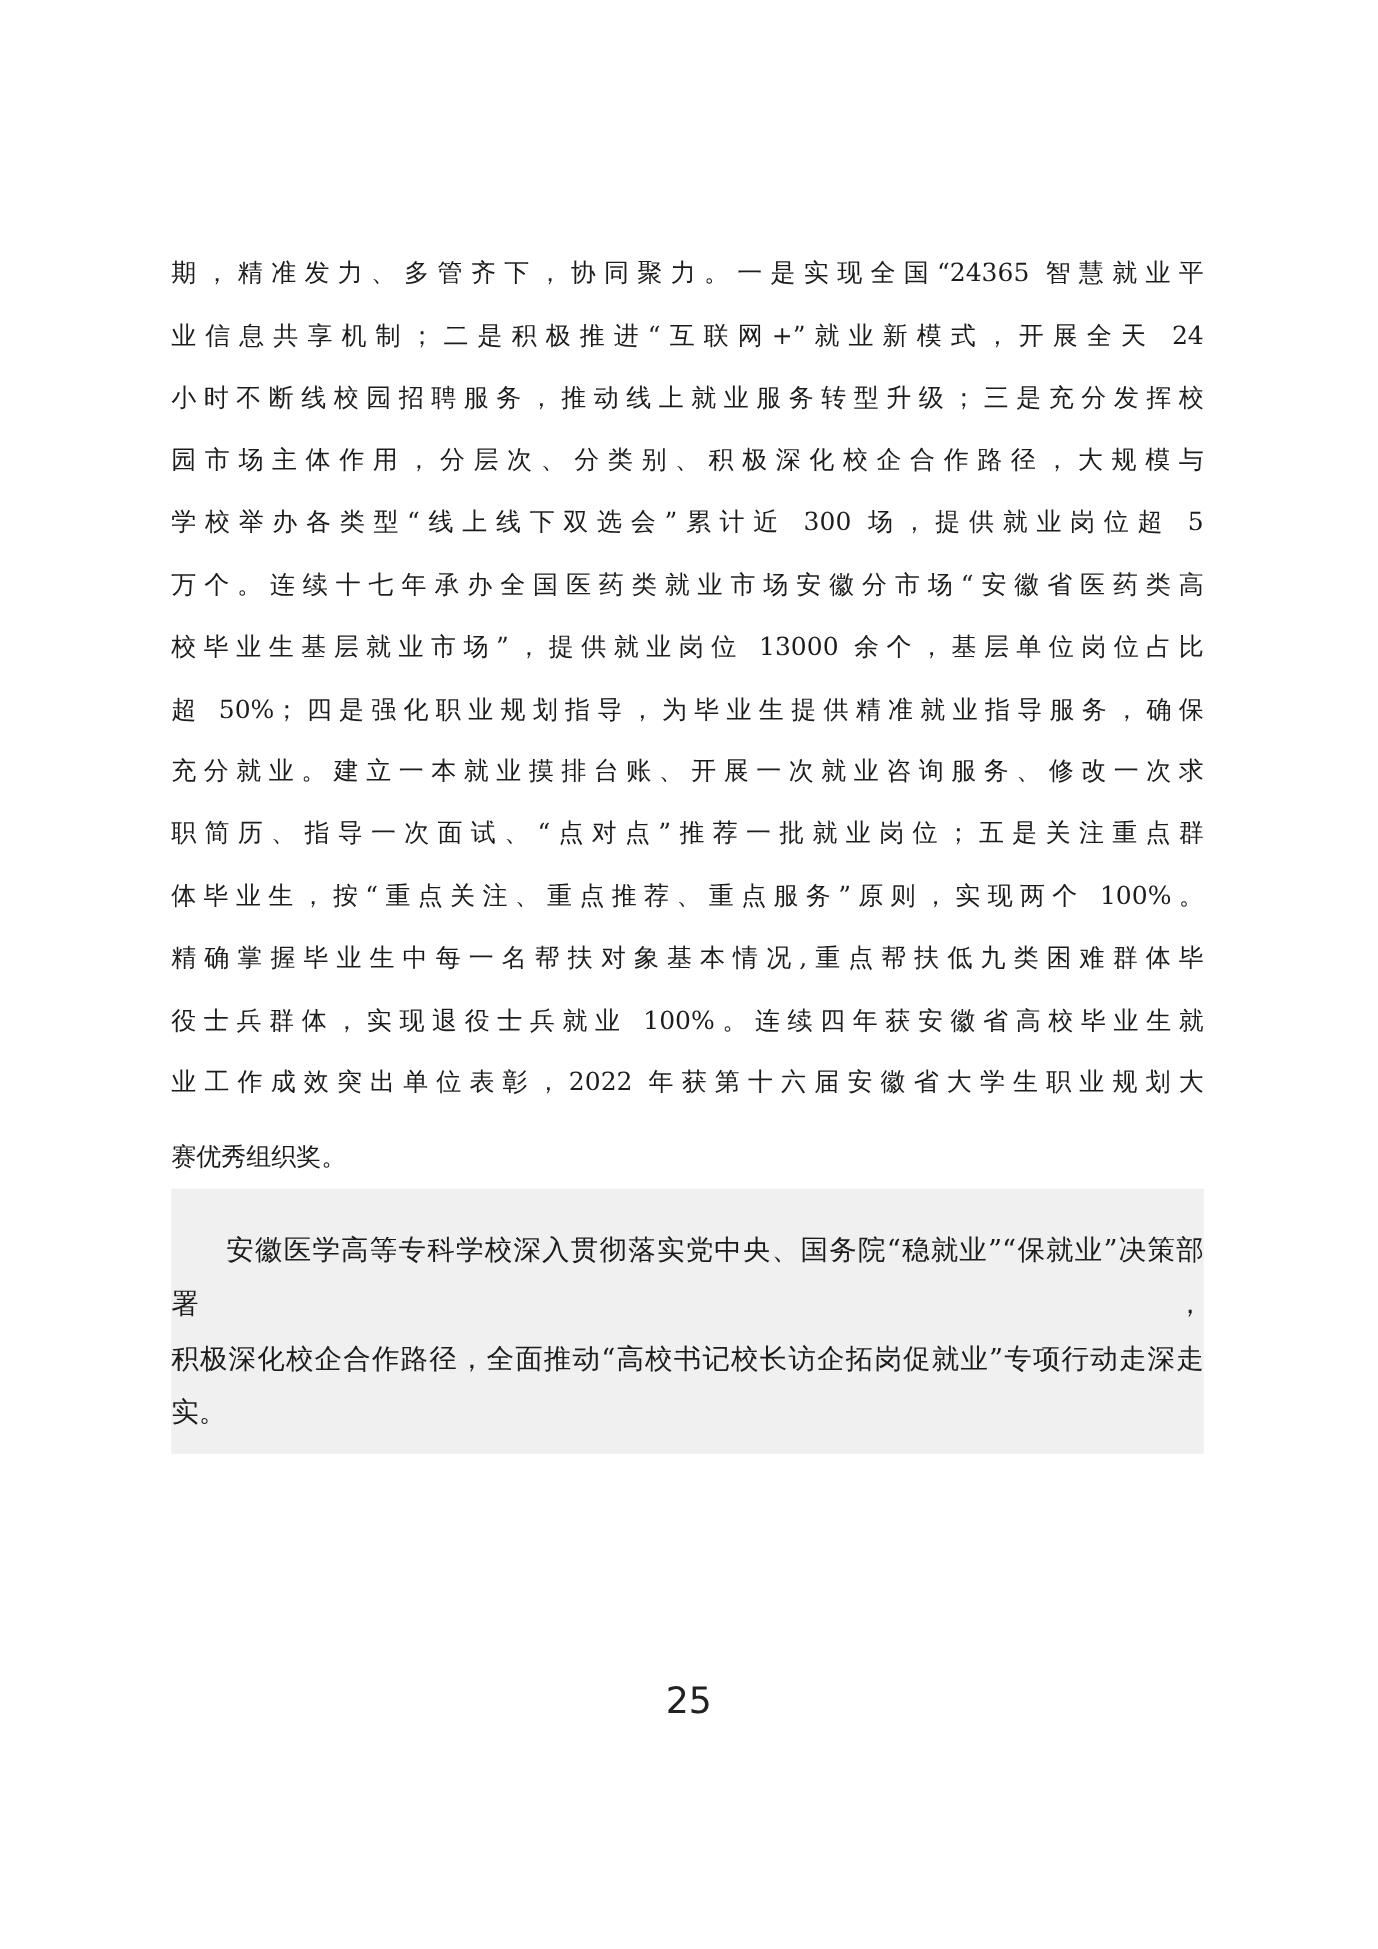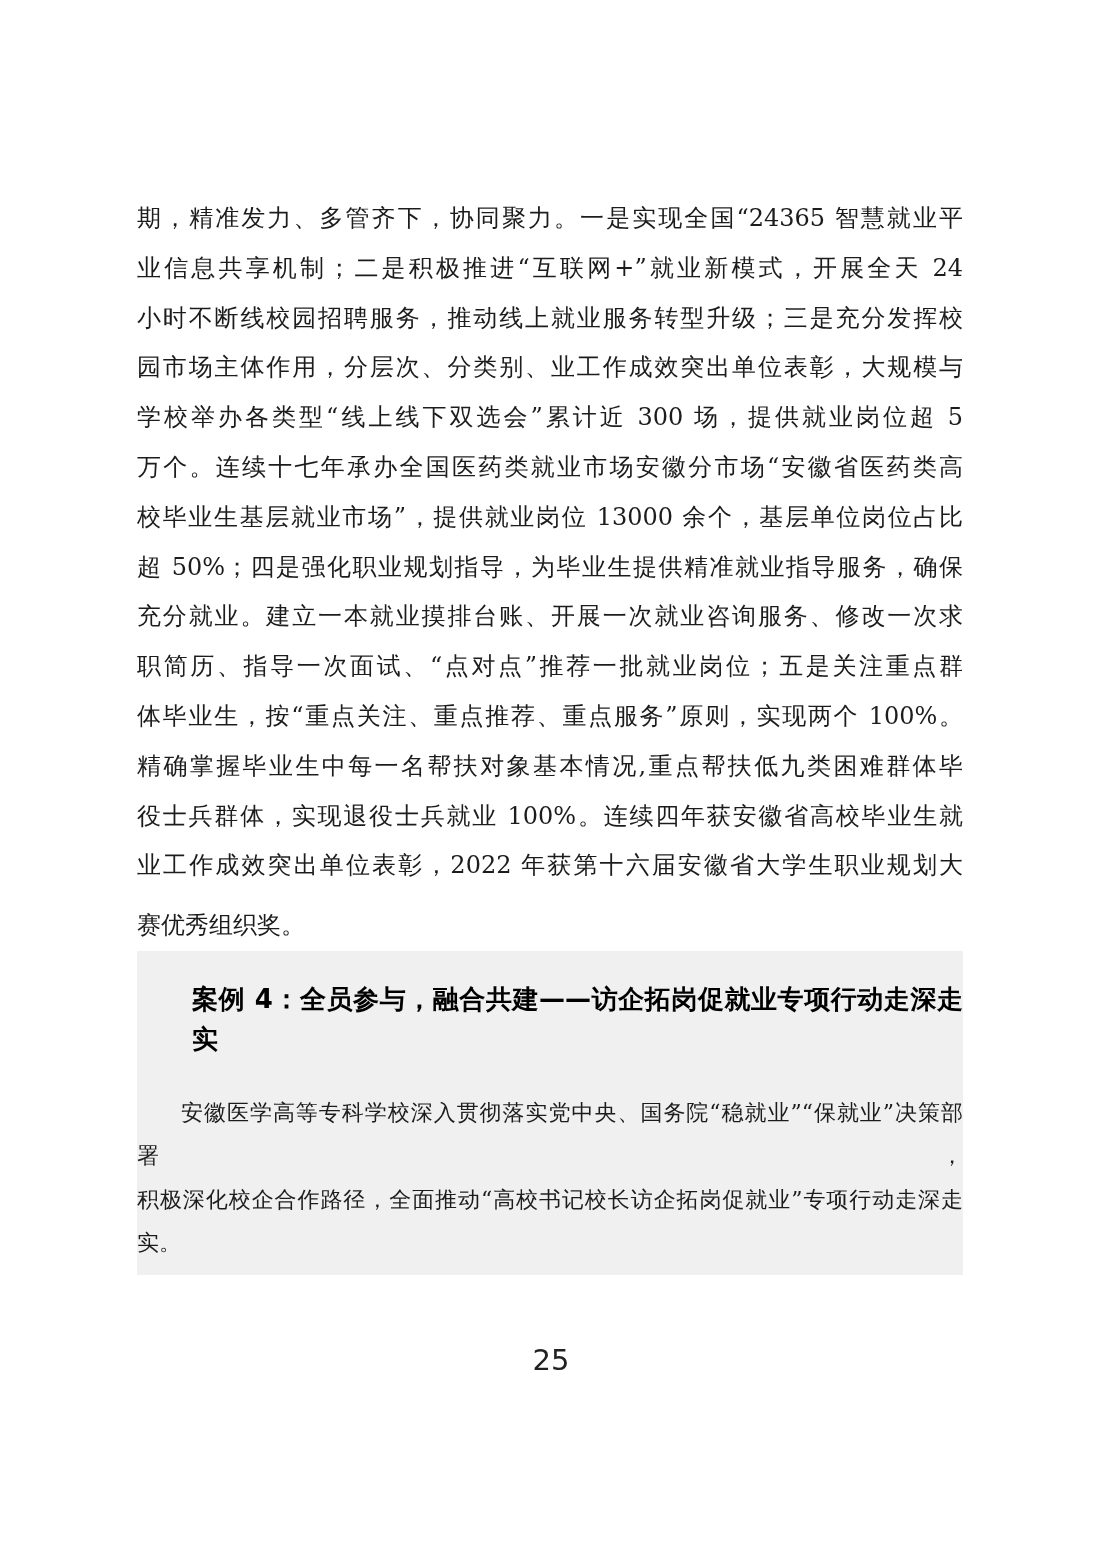--- a/index.html
+++ b/index.html
@@ -13,21 +13,21 @@
   }
   .content {
     position: absolute;
     left: 137px;
     top: 194px;
     width: 826px;
   }
   .body-para { margin: 0; }
   .body-line {
     font-family: "DejaVu Serif", "Liberation Serif", serif;
-    font-size: 24px;
+    font-size: 20px;
     line-height: 49.8px;
     color: #1c1c1c;
     text-align: justify;
     text-align-last: justify;
     white-space: nowrap;
   }
   .body-line.last-line {
     text-align-last: left;
     white-space: normal;
     margin-top: 10px;
@@ -75,36 +75,35 @@
 <body>
 
 <div class="page">
 
   <div class="content">
 
     <div class="body-para">
       <div class="body-line">期，精准发力、多管齐下，协同聚力。一是实现全国“24365 智慧就业平</div>
       <div class="body-line">业信息共享机制；二是积极推进“互联网+”就业新模式，开展全天 24</div>
       <div class="body-line">小时不断线校园招聘服务，推动线上就业服务转型升级；三是充分发挥校</div>
-      <div class="body-line">园市场主体作用，分层次、分类别、业工作成效突出单位表彰，大规模与</div>
+      <div class="body-line">园市场主体作用，分层次、分类别、积极深化校企合作路径，大规模与</div>
       <div class="body-line">学校举办各类型“线上线下双选会”累计近 300 场，提供就业岗位超 5</div>
       <div class="body-line">万个。连续十七年承办全国医药类就业市场安徽分市场“安徽省医药类高</div>
       <div class="body-line">校毕业生基层就业市场”，提供就业岗位 13000 余个，基层单位岗位占比</div>
       <div class="body-line">超 50%；四是强化职业规划指导，为毕业生提供精准就业指导服务，确保</div>
       <div class="body-line">充分就业。建立一本就业摸排台账、开展一次就业咨询服务、修改一次求</div>
       <div class="body-line">职简历、指导一次面试、“点对点”推荐一批就业岗位；五是关注重点群</div>
       <div class="body-line">体毕业生，按“重点关注、重点推荐、重点服务”原则，实现两个 100%。</div>
       <div class="body-line">精确掌握毕业生中每一名帮扶对象基本情况,重点帮扶低九类困难群体毕</div>
       <div class="body-line">役士兵群体，实现退役士兵就业 100%。连续四年获安徽省高校毕业生就</div>
       <div class="body-line">业工作成效突出单位表彰，2022 年获第十六届安徽省大学生职业规划大</div>
       <div class="body-line last-line">赛优秀组织奖。</div>
     </div>
 
     <div class="case-box" style="background: rgb(240, 240, 240);">
-      <div class="case-heading">案例 4：全员参与，融合共建——访企拓岗促就业专项行动走深走实</div>
       <div class="case-para">
         <div class="case-line indent">安徽医学高等专科学校深入贯彻落实党中央、国务院“稳就业”“保就业”决策部署，</div>
         <div class="case-line">积极深化校企合作路径，全面推动“高校书记校长访企拓岗促就业”专项行动走深走</div>
         <div class="case-line last-line">实。</div>
       </div>
     </div>
 
   </div>
 
   <div class="page-number">25</div>

